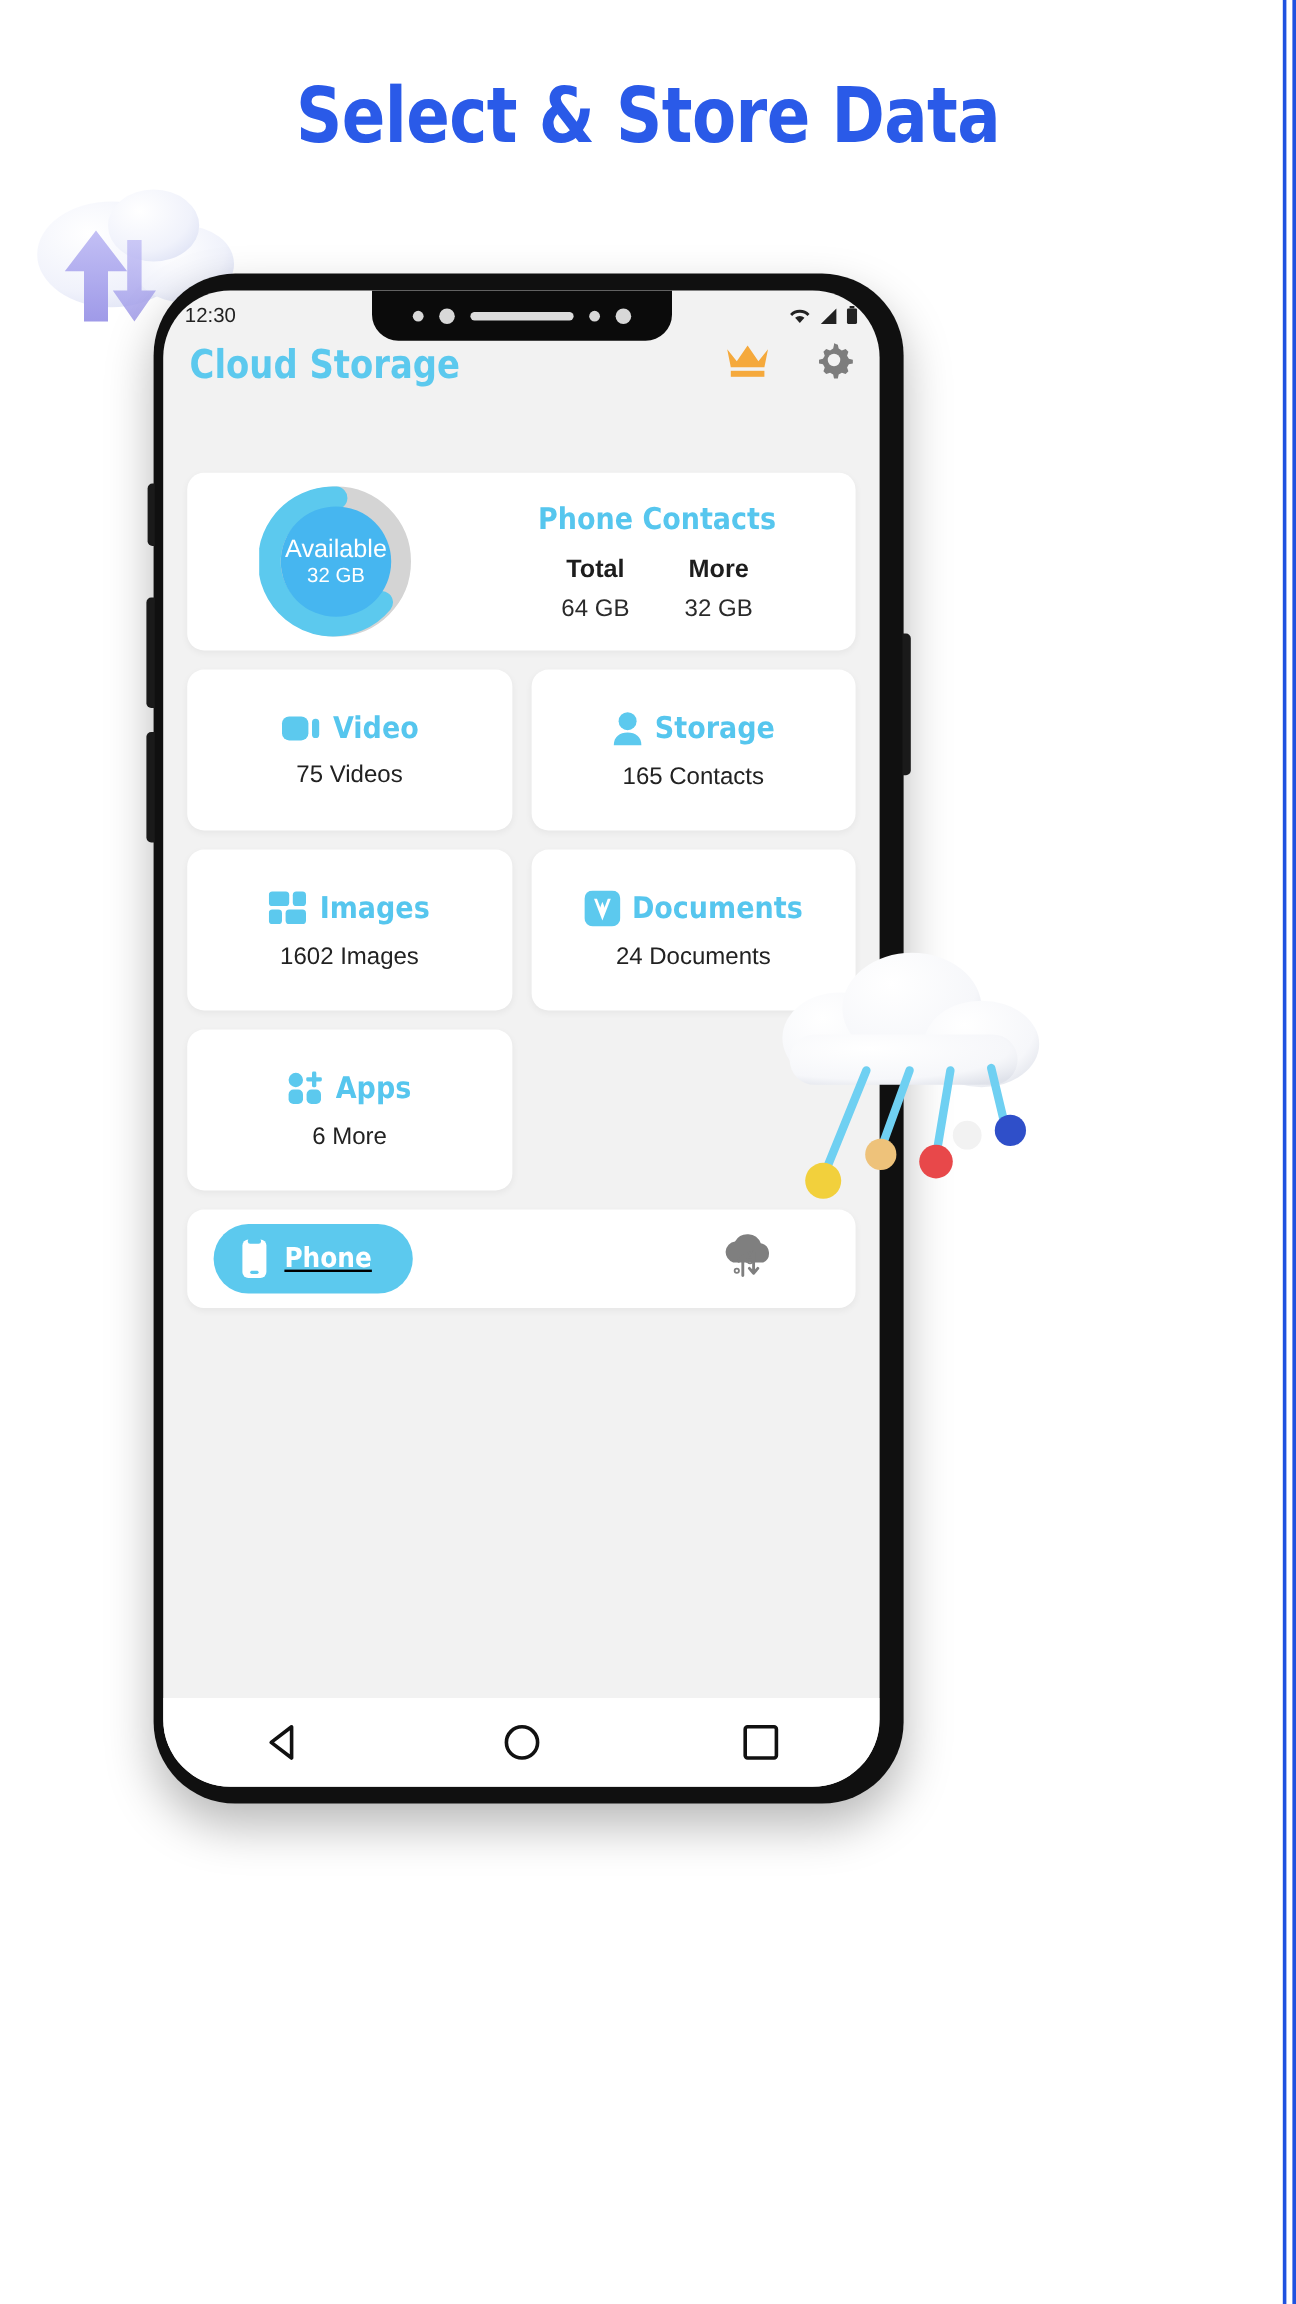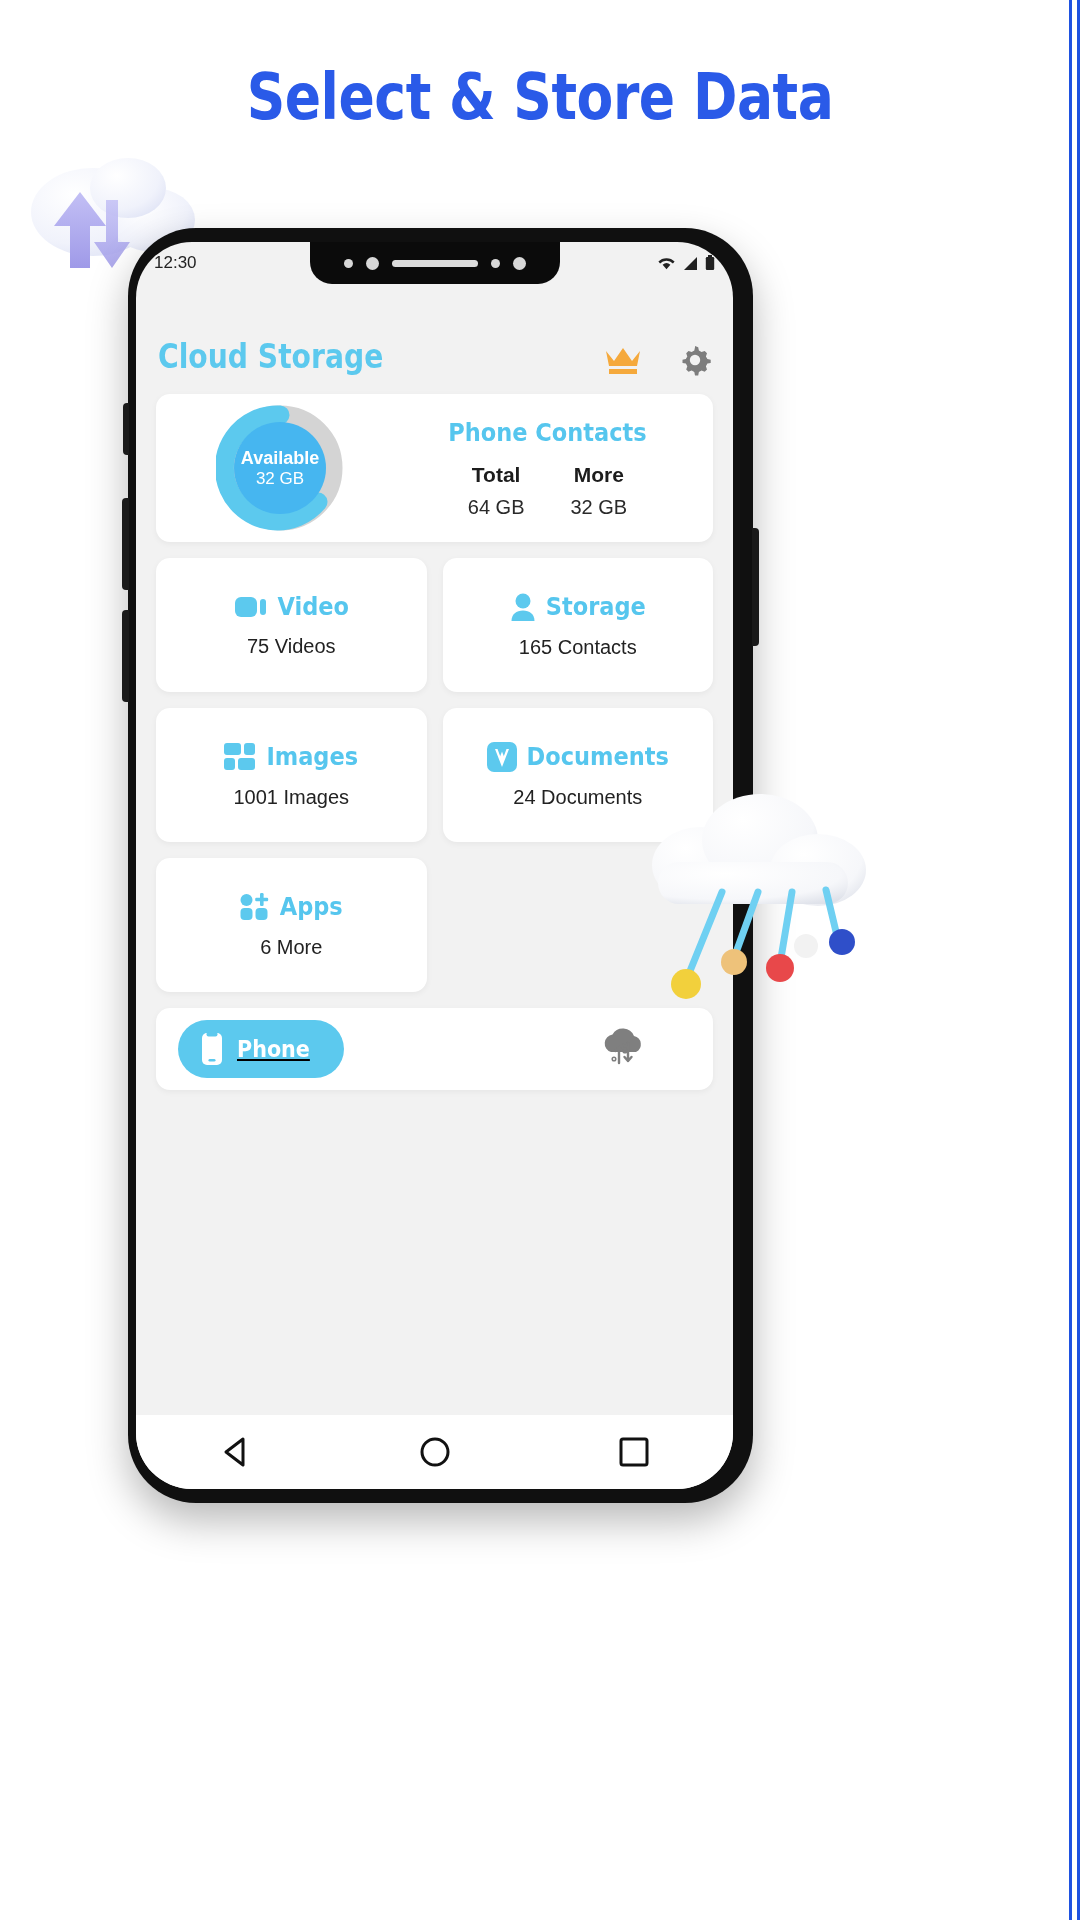--- a/index.html
+++ b/index.html
@@ -52,21 +52,21 @@
   .statusbar{
     position:absolute;left:0;top:0;width:597px;height:42px;z-index:5;
     display:flex;align-items:center;justify-content:space-between;
     padding:0 18px;box-sizing:border-box;color:#222;
     font-size:17px;
   }
   .sb-right{display:flex;align-items:center;gap:6px;}
 
   .appbar{
     position:absolute;left:0;top:42px;width:597px;height:92px;
-    display:flex;align-items:flex-end;justify-content:space-between;
+    display:flex;align-items:flex-start;justify-content:space-between;
     padding:0 22px;box-sizing:border-box;
   }
   .app-title{
     font-size:33px;font-weight:bold;color:#5cc9ee;
     font-family:"DejaVu Sans Condensed","Liberation Sans",sans-serif;
     transform:scaleX(0.95);transform-origin:left center;
   }
   .appbar-actions{display:flex;align-items:center;gap:36px;}
 
   .content{
@@ -80,21 +80,21 @@
   .storage-card{height:148px;display:flex;align-items:center;padding:0 8px;box-sizing:border-box;}
   .donut-wrap{width:232px;display:flex;justify-content:center;}
   .donut{position:relative;width:128px;height:128px;}
   .donut svg{display:block;}
   .donut-center{
     position:absolute;left:50%;top:50%;transform:translate(-50%,-50%);
     width:92px;height:92px;border-radius:50%;background:#46b6f0;
     display:flex;flex-direction:column;align-items:center;justify-content:center;
     color:#fff;line-height:1.15;
   }
-  .donut-center .lbl{font-size:18px;font-weight:bold;}
+  .donut-center .lbl{font-size:21px;font-weight:normal;}
   .donut-center .val{font-size:17px;}
   .storage-info{flex:1;text-align:center;padding-right:6px;}
   .storage-info h3{
     margin:0 0 16px 0;font-size:25px;color:#56c6ee;font-weight:bold;
     font-family:"DejaVu Sans Condensed","Liberation Sans",sans-serif;
   }
   .stat-row{display:flex;justify-content:center;gap:46px;}
   .stat .k{font-size:21px;font-weight:bold;color:#1d1d1d;margin-bottom:9px;}
   .stat .v{font-size:20px;color:#2a2a2a;}
 
@@ -267,21 +267,21 @@
         <div class="card cat-card">
           <div class="cat-head">
             <svg width="32" height="30" viewBox="0 0 32 30">
               <rect x="0" y="1" width="17" height="12" rx="3" fill="#5cc9ee"></rect>
               <rect x="20" y="1" width="11" height="12" rx="3" fill="#5cc9ee"></rect>
               <rect x="0" y="16" width="11" height="12" rx="3" fill="#5cc9ee"></rect>
               <rect x="14" y="16" width="17" height="12" rx="3" fill="#5cc9ee"></rect>
             </svg>
             <span class="cat-name">Images</span>
           </div>
-          <div class="cat-sub">1001 Images</div>
+          <div class="cat-sub">1602 Images</div>
         </div>
 
         <div class="card cat-card">
           <div class="cat-head">
             <svg width="30" height="30" viewBox="0 0 30 30">
               <rect x="0" y="0" width="30" height="30" rx="7" fill="#5cc9ee"></rect>
               <path d="M8 7 L15 25 L22 7 L19.5 7 L15 19 L10.5 7 Z" fill="#ffffff"></path>
               <path d="M15 9.5 L17.5 16 L15 22.5 L12.5 16 Z" fill="#ffffff"></path>
             </svg>
             <span class="cat-name">Documents</span>

